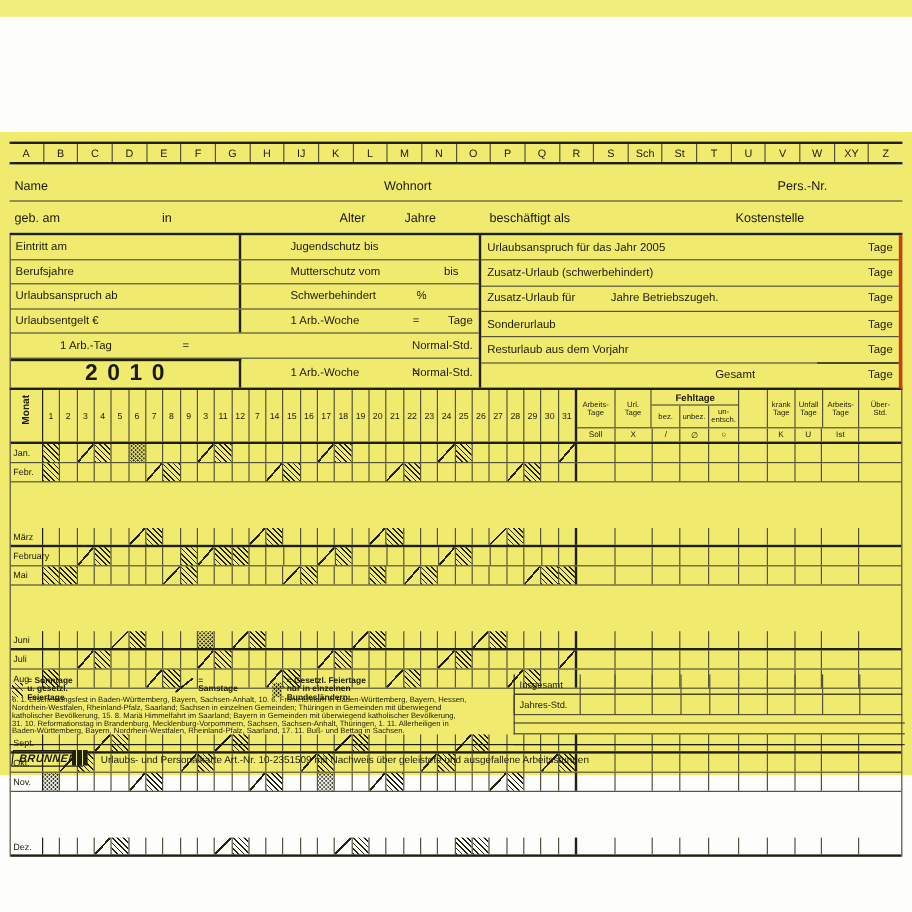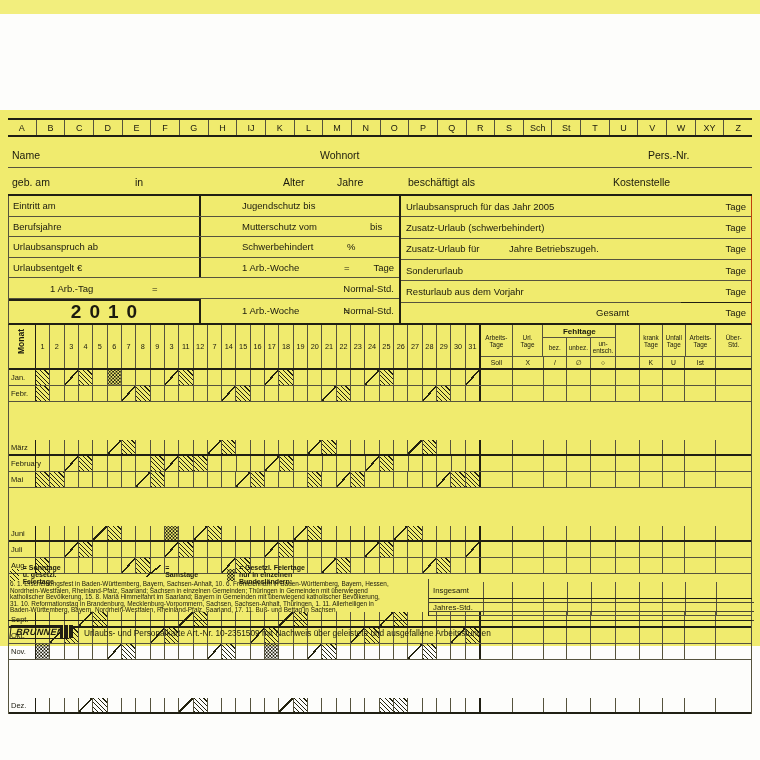--- a/index.html
+++ b/index.html
@@ -17,21 +17,21 @@
 
   
   .name-row { position: absolute; left: 8px; top: 27px; width: 744px; height: 31px;
     border-bottom: 1px solid #56533d; }
   .name-row span, .geb-row span { position: absolute; bottom: 6px; font-size: 10.5px; }
   .geb-row { position: absolute; left: 8px; top: 58px; width: 744px; height: 28px;
     border-bottom: 2px solid #201f13; }
 
   
   .form { position: absolute; left: 8px; top: 86px; width: 744px; height: 129px; display: flex;
-    border-bottom: 2px solid #201f13; border-left: 1px solid #56533d; border-right: 1px solid #c2410c; }
+    border-bottom: 2px solid #201f13; border-left: 1px solid #56533d; border-right: 3px solid #c2410c; }
   .form-left { width: 392px; border-right: 2px solid #201f13; display: flex; flex-direction: column; }
   .form-right { flex: 1; display: flex; flex-direction: column; }
   .f-row { flex: 1; display: flex; border-bottom: 1px solid #56533d; }
   .f-row:last-child { border-bottom: none; }
   .f-label { width: 192px; border-right: 2px solid #201f13; display: flex; align-items: center;
     padding-left: 4px; font-size: 9.5px; }
   .f-label.year-cell { justify-content: center; font-size: 19px; font-weight: bold;
     letter-spacing: 8px; border-top: 2px solid #201f13; padding-left: 8px; align-items: center; }
   .f-mid { flex: 1; position: relative; display: flex; align-items: center; padding: 0 5px; font-size: 9.5px; margin-left: 36px; }
   .f-eq { position: absolute; left: 107px; }
@@ -91,21 +91,21 @@
 
   
   .legend { position: absolute; left: 8px; top: 454px; height: 16px; }
   .lg-item { position: absolute; display: flex; align-items: center; font-size: 7px; font-weight: bold; }
   .lg-swatch { width: 21px; height: 12px; margin-right: 4px; }
   .lg-swatch.diag { width: 17px; }
   .footnote { position: absolute; left: 10px; top: 471px; width: 424px; font-size: 6.4px;
     line-height: 6.6px; }
 
   
-  .totals { position: absolute; left: 428px; top: 452px; width: 324px; border-left: 1.5px solid #201f13; margin-top: 20px; }
+  .totals { position: absolute; left: 428px; top: 452px; width: 324px; border-left: 1.5px solid #201f13; }
   .t-row { display: flex; height: 17px; }
   .t-row.first { border-bottom: 1.6px solid #201f13; }
   .t-row.second { border-bottom: 1px solid #56533d; }
   .t-label { width: 55px; display: flex; align-items: center; padding-left: 4px; font-size: 7.8px;
     border-right: 1px solid #56533d; }
   .t-cell { border-right: 1px solid #56533d; }
   .t-cell:last-child { border-right: none; }
   .rline { position: absolute; left: 428px; width: 326px; height: 0; border-top: 1px solid #4a4732; }
   .rvert { position: absolute; left: 428px; top: 469px; width: 0; height: 33px; border-left: 1px solid #4a4732; }
 

